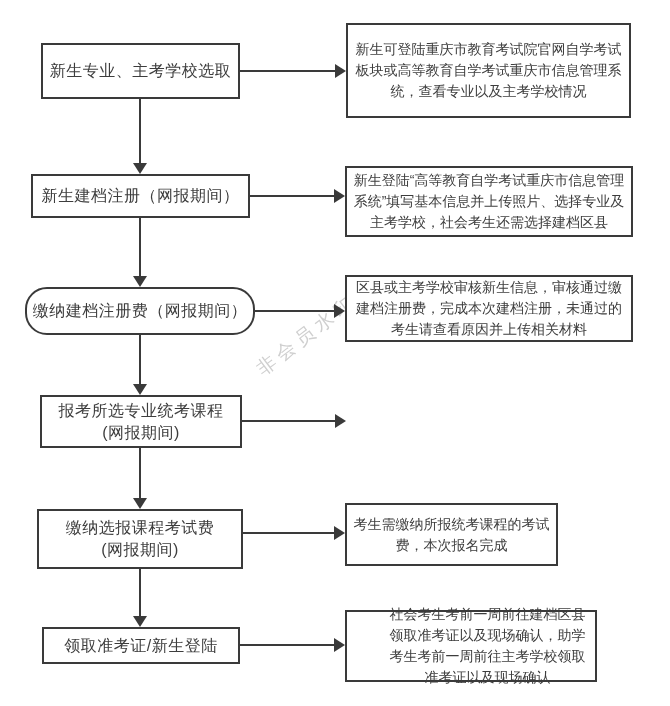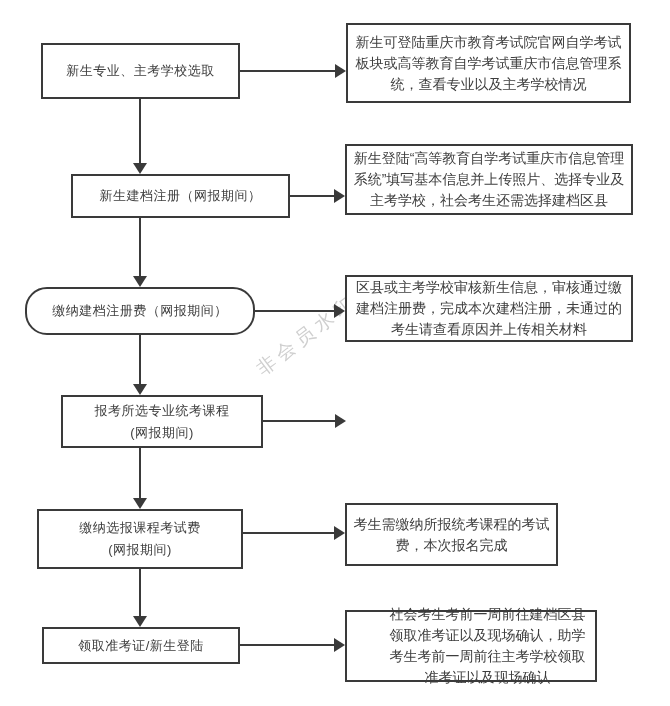--- a/index.html
+++ b/index.html
@@ -17,21 +17,21 @@
     box-sizing: border-box;
     border: 2px solid #3a3a3a;
     background: #ffffff;
     display: flex;
     align-items: center;
     justify-content: center;
     text-align: center;
     z-index: 2;
   }
   .step {
-    font-size: 13px;
+    font-size: 16px;
     line-height: 22px;
     white-space: pre-line;
     letter-spacing: 0.5px;
   }
   .detail {
     font-size: 14px;
     line-height: 21px;
     padding: 2px 6px;
     letter-spacing: 0px;
   }
@@ -74,30 +74,30 @@
   }
 </style>
 </head>
 <body>
 
 <div class="canvas">
 
   <div class="watermark">非会员水印</div>
 
   <div class="node step" style="left:41px; top:43px; width:199px; height:56px;">新生专业、主考学校选取</div>
-  <div class="node step" style="left:31px; top:174px; width:219px; height:44px;margin-left:40px;">新生建档注册（网报期间）</div>
+  <div class="node step" style="left:31px; top:174px; width:219px; height:44px;">新生建档注册（网报期间）</div>
   <div class="node step" style="left:25px; top:287px; width:230px; height:48px;border-radius:22px;">缴纳建档注册费（网报期间）</div>
-  <div class="node step" style="left:40px; top:395px; width:202px; height:53px;margin-left:21px;">报考所选专业统考课程
+  <div class="node step" style="left:40px; top:395px; width:202px; height:53px;">报考所选专业统考课程
 (网报期间)</div>
   <div class="node step" style="left:37px; top:509px; width:206px; height:60px;">缴纳选报课程考试费
 (网报期间)</div>
   <div class="node step" style="left:42px; top:627px; width:198px; height:37px;">领取准考证/新生登陆</div>
 
-  <div class="node detail" style="left:346px; top:23px; width:285px; height:80px;">新生可登陆重庆市教育考试院官网自学考试板块或高等教育自学考试重庆市信息管理系统，查看专业以及主考学校情况</div>
-  <div class="node detail" style="left:345px; top:144px; width:288px; height:71px;">新生登陆“高等教育自学考试重庆市信息管理系统”填写基本信息并上传照片、选择专业及主考学校，社会考生还需选择建档区县</div>
+  <div class="node detail" style="left:346px; top:23px; width:285px; height:95px;">新生可登陆重庆市教育考试院官网自学考试板块或高等教育自学考试重庆市信息管理系统，查看专业以及主考学校情况</div>
+  <div class="node detail" style="left:345px; top:166px; width:288px; height:71px;">新生登陆“高等教育自学考试重庆市信息管理系统”填写基本信息并上传照片、选择专业及主考学校，社会考生还需选择建档区县</div>
   <div class="node detail" style="left:345px; top:275px; width:288px; height:67px;">区县或主考学校审核新生信息，审核通过缴建档注册费，完成本次建档注册，未通过的考生请查看原因并上传相关材料</div>
   <div class="node detail" style="left:345px; top:503px; width:213px; height:63px;text-align:center;">考生需缴纳所报统考课程的考试费，本次报名完成</div>
   <div class="node detail" style="left:345px; top:610px; width:252px; height:72px;padding-left:39px;">社会考生考前一周前往建档区县领取准考证以及现场确认，助学考生考前一周前往主考学校领取准考证以及现场确认</div>
 
   <div class="vline" style="left:139px; top:99px; height:65px;"></div>
   <div class="arrow-down" style="left:133px; top:163px;"></div>
 
   <div class="vline" style="left:139px; top:218px; height:59px;"></div>
   <div class="arrow-down" style="left:133px; top:276px;"></div>
 

